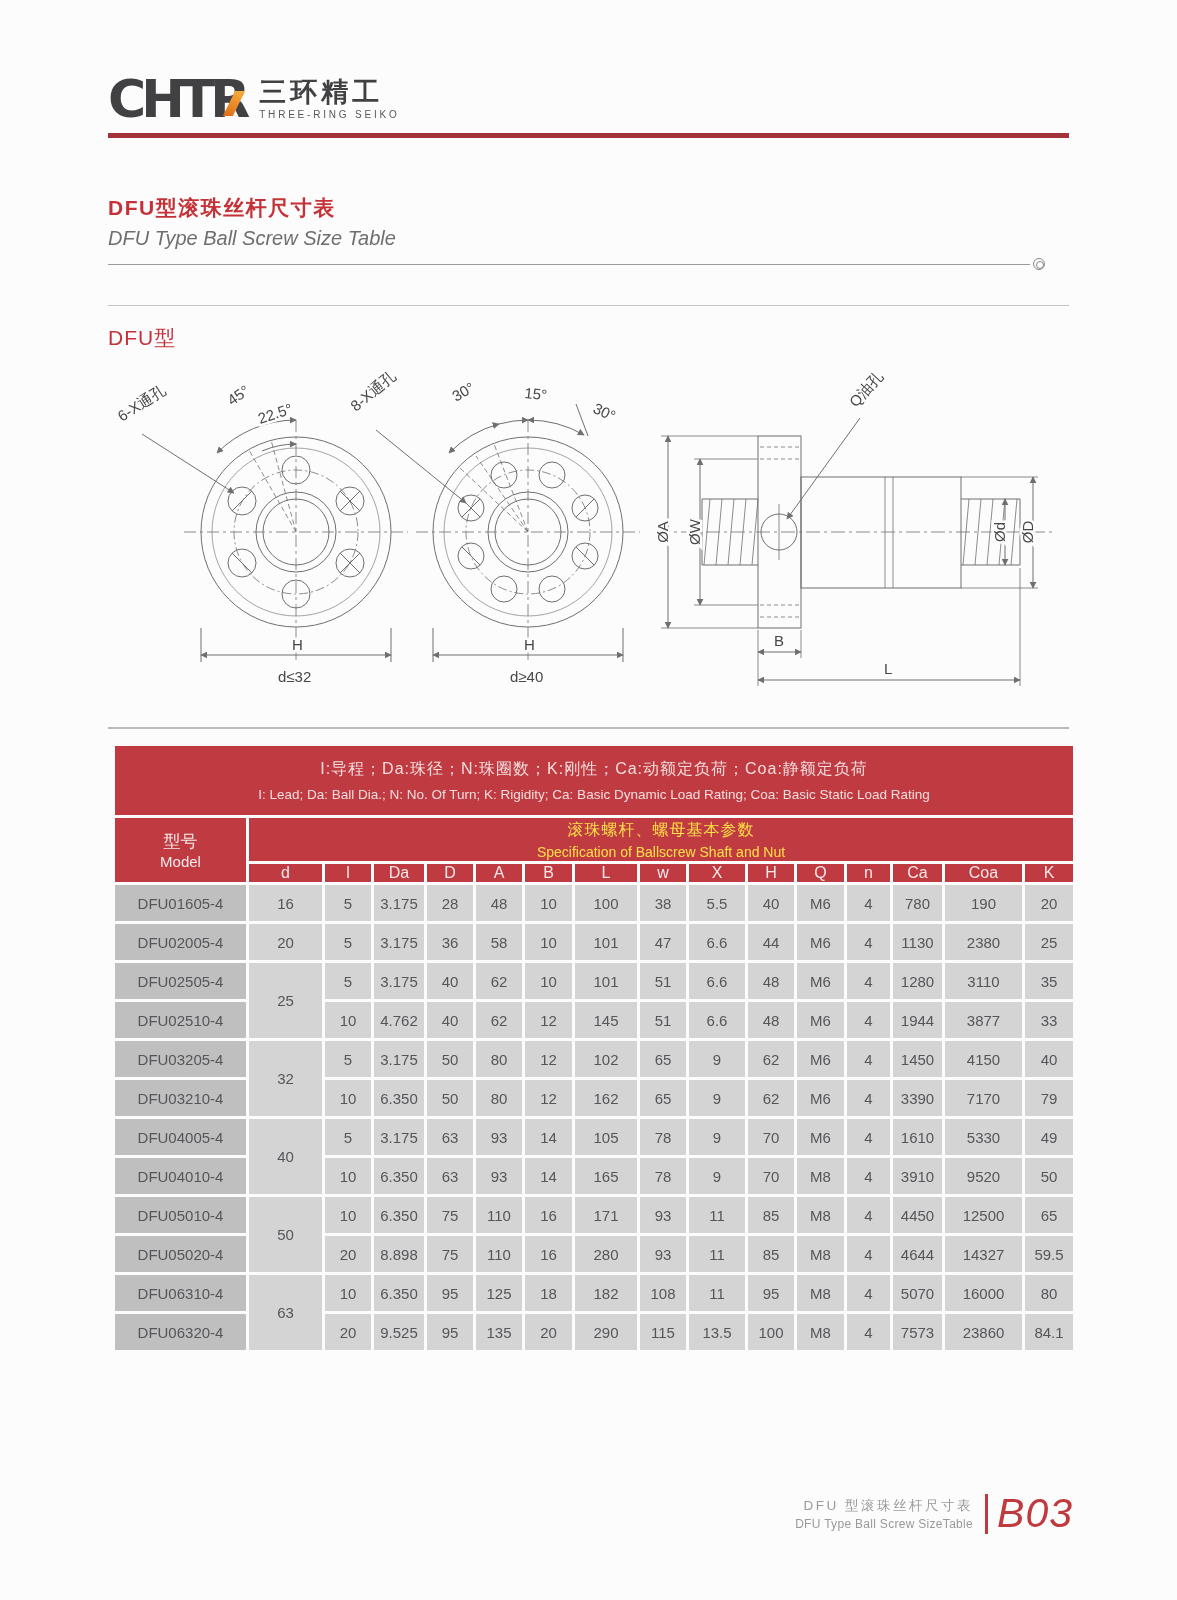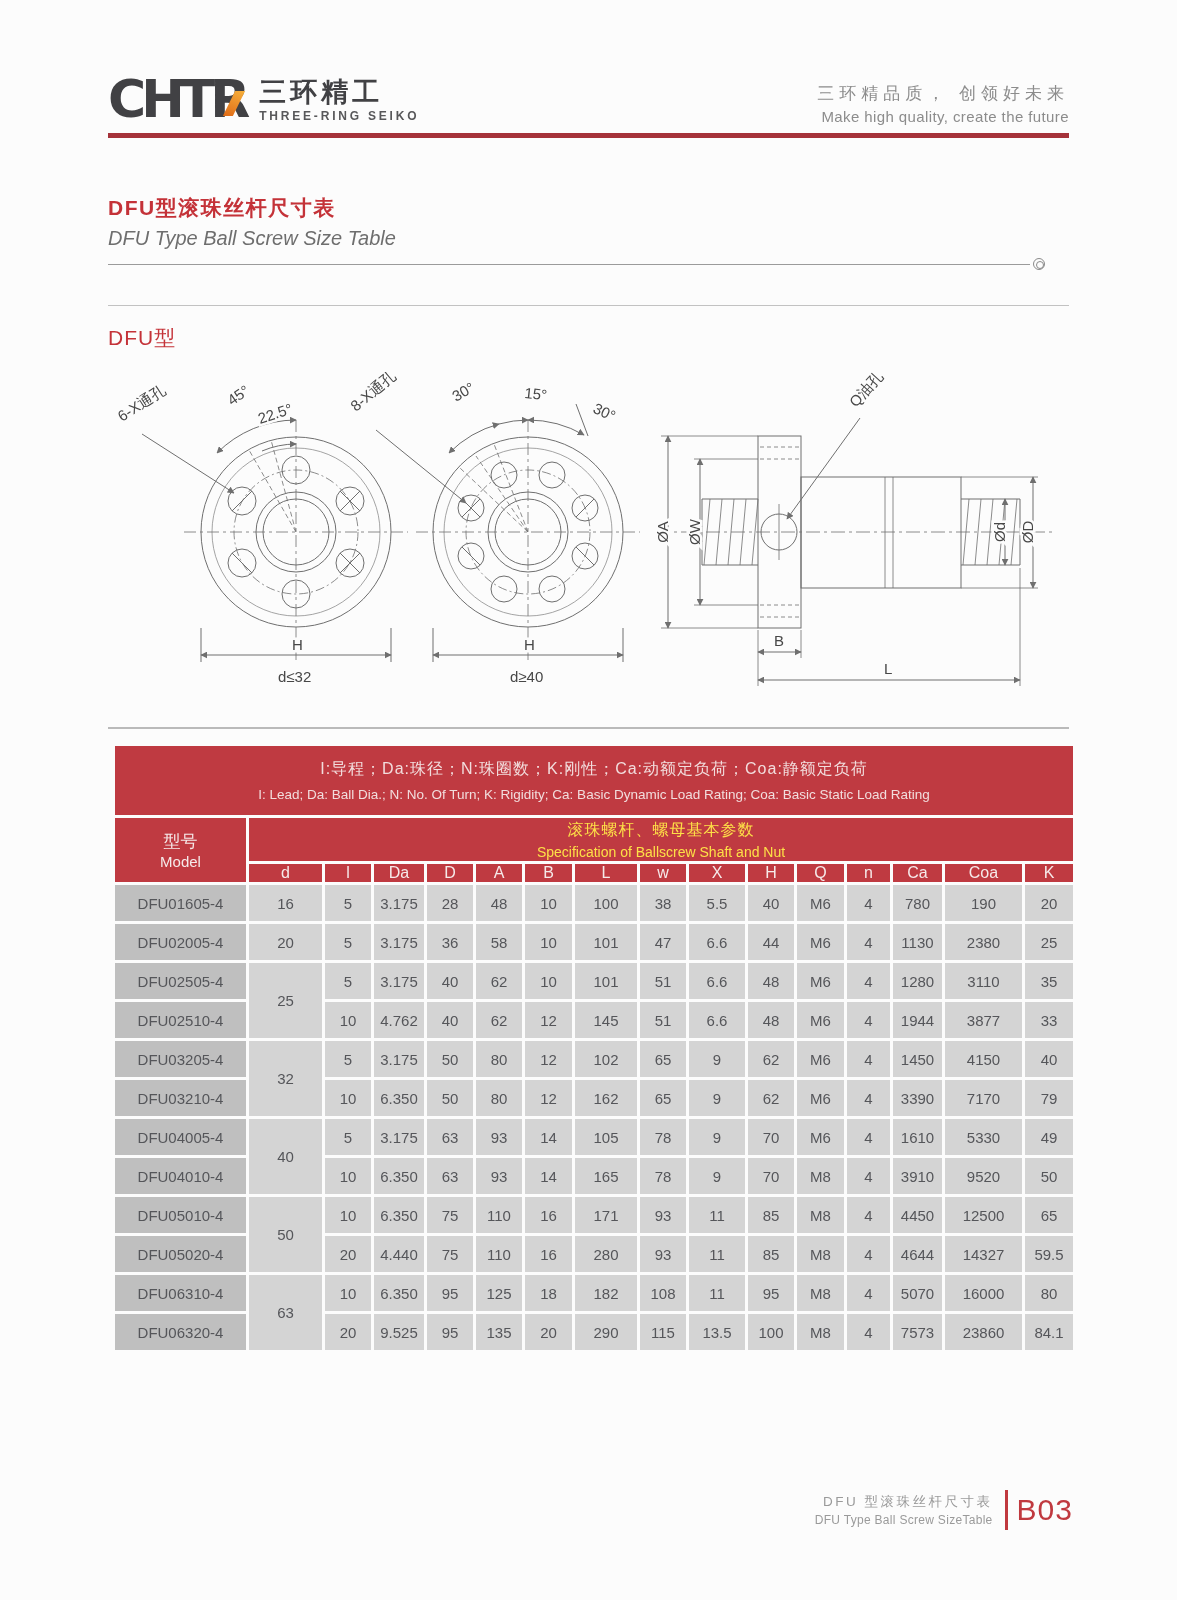--- a/index.html
+++ b/index.html
@@ -19,21 +19,21 @@
         font-family:"Liberation Sans","DejaVu Sans",sans-serif;overflow:hidden;margin:0 auto;}
 
   
   .logo{position:absolute;left:108px;top:76px;display:flex;align-items:flex-start;}
   .wordmark{position:relative;font-family:"DejaVu Sans",sans-serif;font-weight:800;
             font-size:52px;line-height:46px;letter-spacing:-5px;color:#414144;}
   .r-accent{position:absolute;right:6px;bottom:6px;width:10px;height:25px;
             background:linear-gradient(200deg,#f6b03c,#e06a16);transform:skewX(-26deg);}
   .logo-text{margin-left:14px;padding-top:2px;}
   .logo-cn{font-size:27px;font-weight:700;color:#414144;letter-spacing:4px;line-height:28px;}
-  .logo-en{font-size:12px;font-weight:700;letter-spacing:2.8px;color:#58585a;margin-top:3px;}
+  .logo-en{font-size:10px;font-weight:400;letter-spacing:2.8px;color:#58585a;margin-top:3px;}
   .tagline{position:absolute;right:108px;top:82px;text-align:right;color:var(--gray-text);}
   .tagline-cn{font-size:17px;letter-spacing:5px;}
   .tagline-en{font-size:15px;margin-top:3px;letter-spacing:0.4px;}
   .header-rule{position:absolute;left:108px;right:108px;top:133px;height:5px;background:var(--rule-red);}
 
   
   .doc-title{position:absolute;left:108px;top:194px;}
   .doc-title-cn{color:var(--title-red);font-weight:700;font-size:21px;letter-spacing:1.5px;}
   .doc-title-en{color:#6e6e6e;font-size:20px;margin-top:5px;font-style:italic;}
   .rule-1{position:absolute;left:108px;top:264px;width:922px;height:1px;background:#9b9b9b;}
@@ -67,40 +67,36 @@
   .size-table tbody td{height:39px;background:var(--data-cell);color:var(--cell-text);font-size:15px;}
   .size-table tbody td.model-cell{background:var(--model-cell);}
 
   
   .note{position:absolute;left:108px;top:1414px;color:var(--note-red);font-size:15.5px;line-height:1.55;}
   .footer{position:absolute;right:104px;top:1490px;display:flex;align-items:center;}
   .footer-titles{text-align:right;color:#9a9a9a;}
   .footer-cn{font-size:13.5px;letter-spacing:2.5px;}
   .footer-en{font-size:12px;margin-top:2px;letter-spacing:0.3px;}
   .footer-divider{width:3px;height:40px;background:var(--accent-red);margin:0 9px 0 12px;}
-  .footer-page{color:var(--accent-red);font-size:30px;letter-spacing:1px;}
+  .footer-page{color:var(--accent-red);font-size:41px;letter-spacing:1px;font-style:italic;}
 </style>
 </head>
 <body>
 
 <div class="page">
 
   <div class="logo">
     <div class="wordmark">
       <span>CHTR</span>
       <span class="r-accent"></span>
     </div>
     <div class="logo-text">
       <div class="logo-cn">三环精工</div>
       <div class="logo-en">THREE-RING SEIKO</div>
     </div>
-  </div>
-  <div class="tagline">
-    <div class="tagline-cn">三环精品质， 创领好未来</div>
-    <div class="tagline-en">Make high quality, create the future</div>
   </div>
   <div class="header-rule"></div>
 
   <div class="doc-title">
     <div class="doc-title-cn">DFU型滚珠丝杆尺寸表</div>
     <div class="doc-title-en">DFU Type Ball Screw Size Table</div>
   </div>
   <div class="rule-1"></div>
   <div class="bullseye"></div>
   <div class="rule-2"></div>
@@ -466,21 +462,21 @@
           <td>85</td>
           <td>M8</td>
           <td>4</td>
           <td>4450</td>
           <td>12500</td>
           <td>65</td>
         </tr>
         <tr>
           <td class="model-cell">DFU05020-4</td>
           <td>20</td>
-          <td>4.440</td>
+          <td>8.898</td>
           <td>75</td>
           <td>110</td>
           <td>16</td>
           <td>280</td>
           <td>93</td>
           <td>11</td>
           <td>85</td>
           <td>M8</td>
           <td>4</td>
           <td>4644</td>

